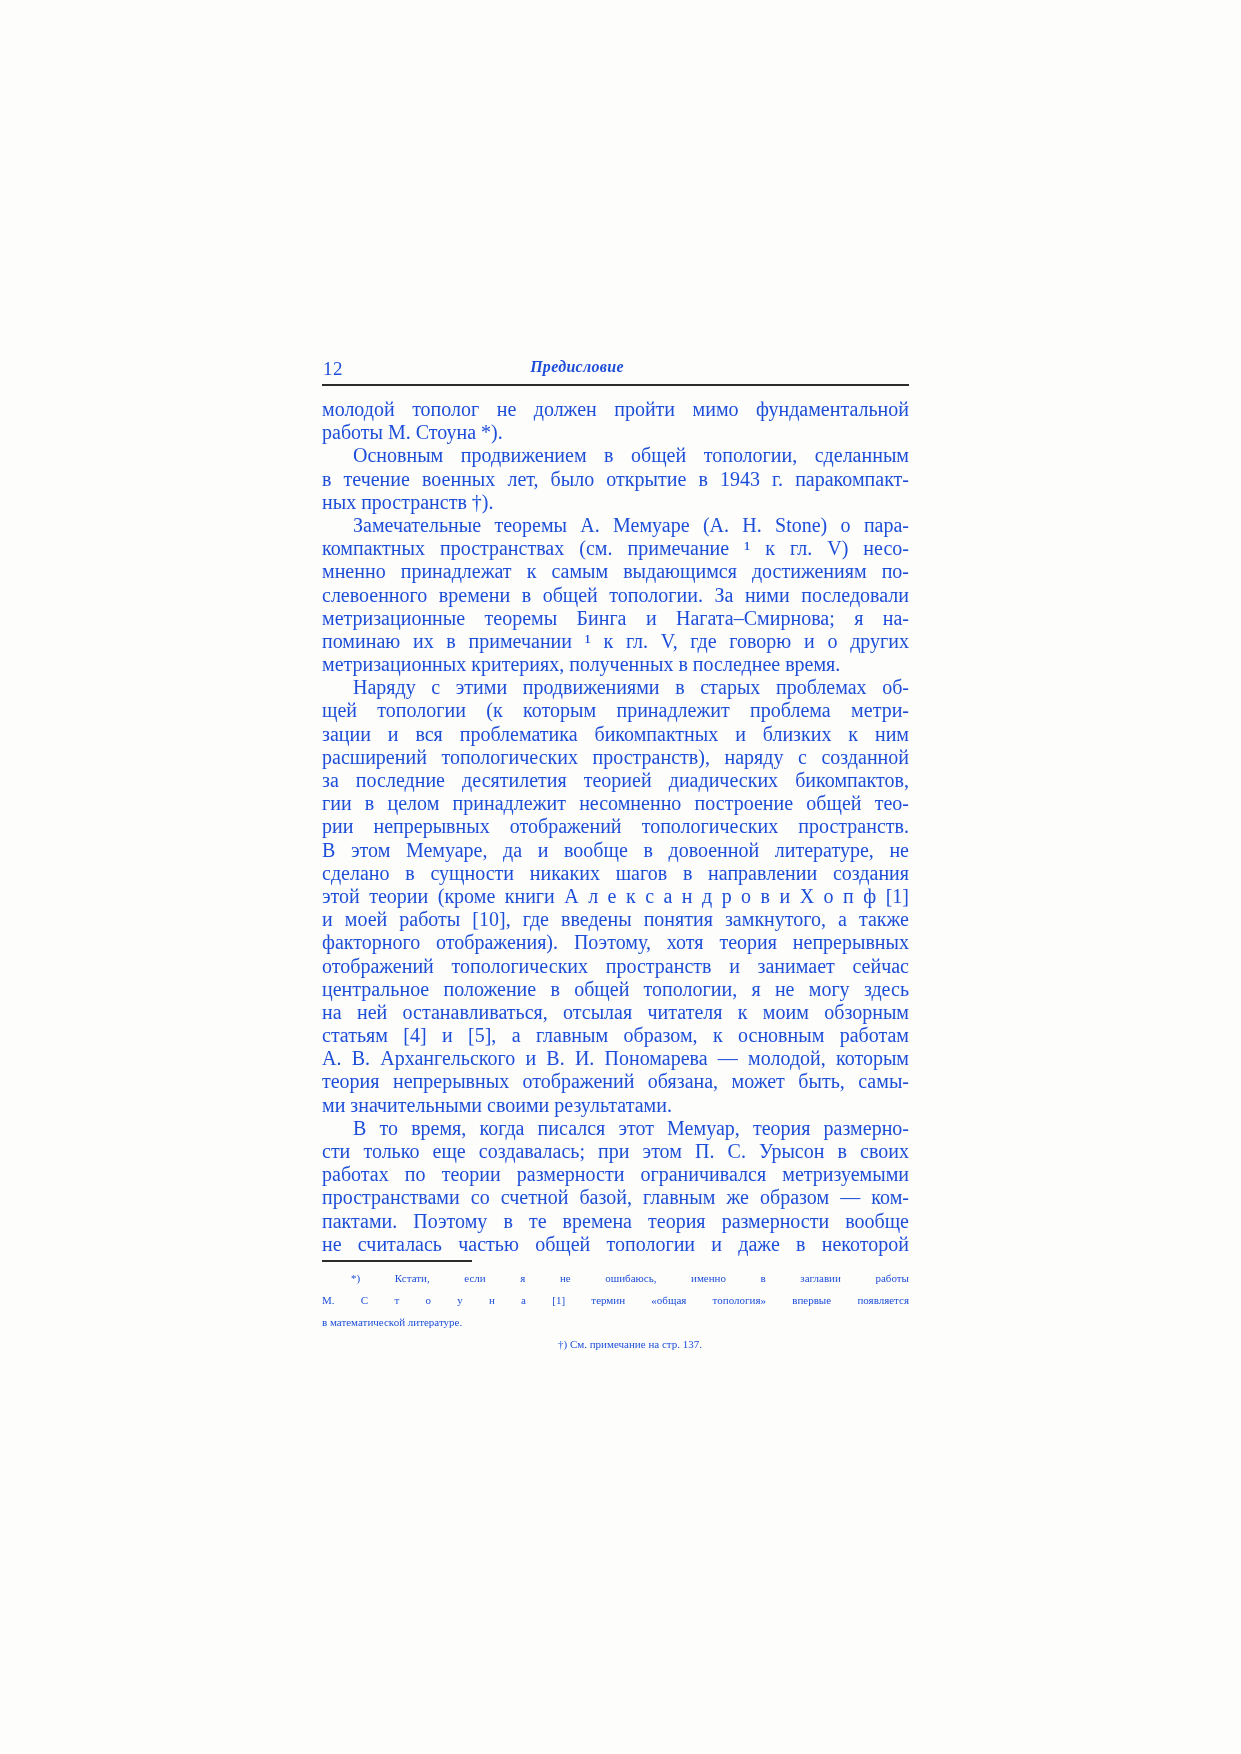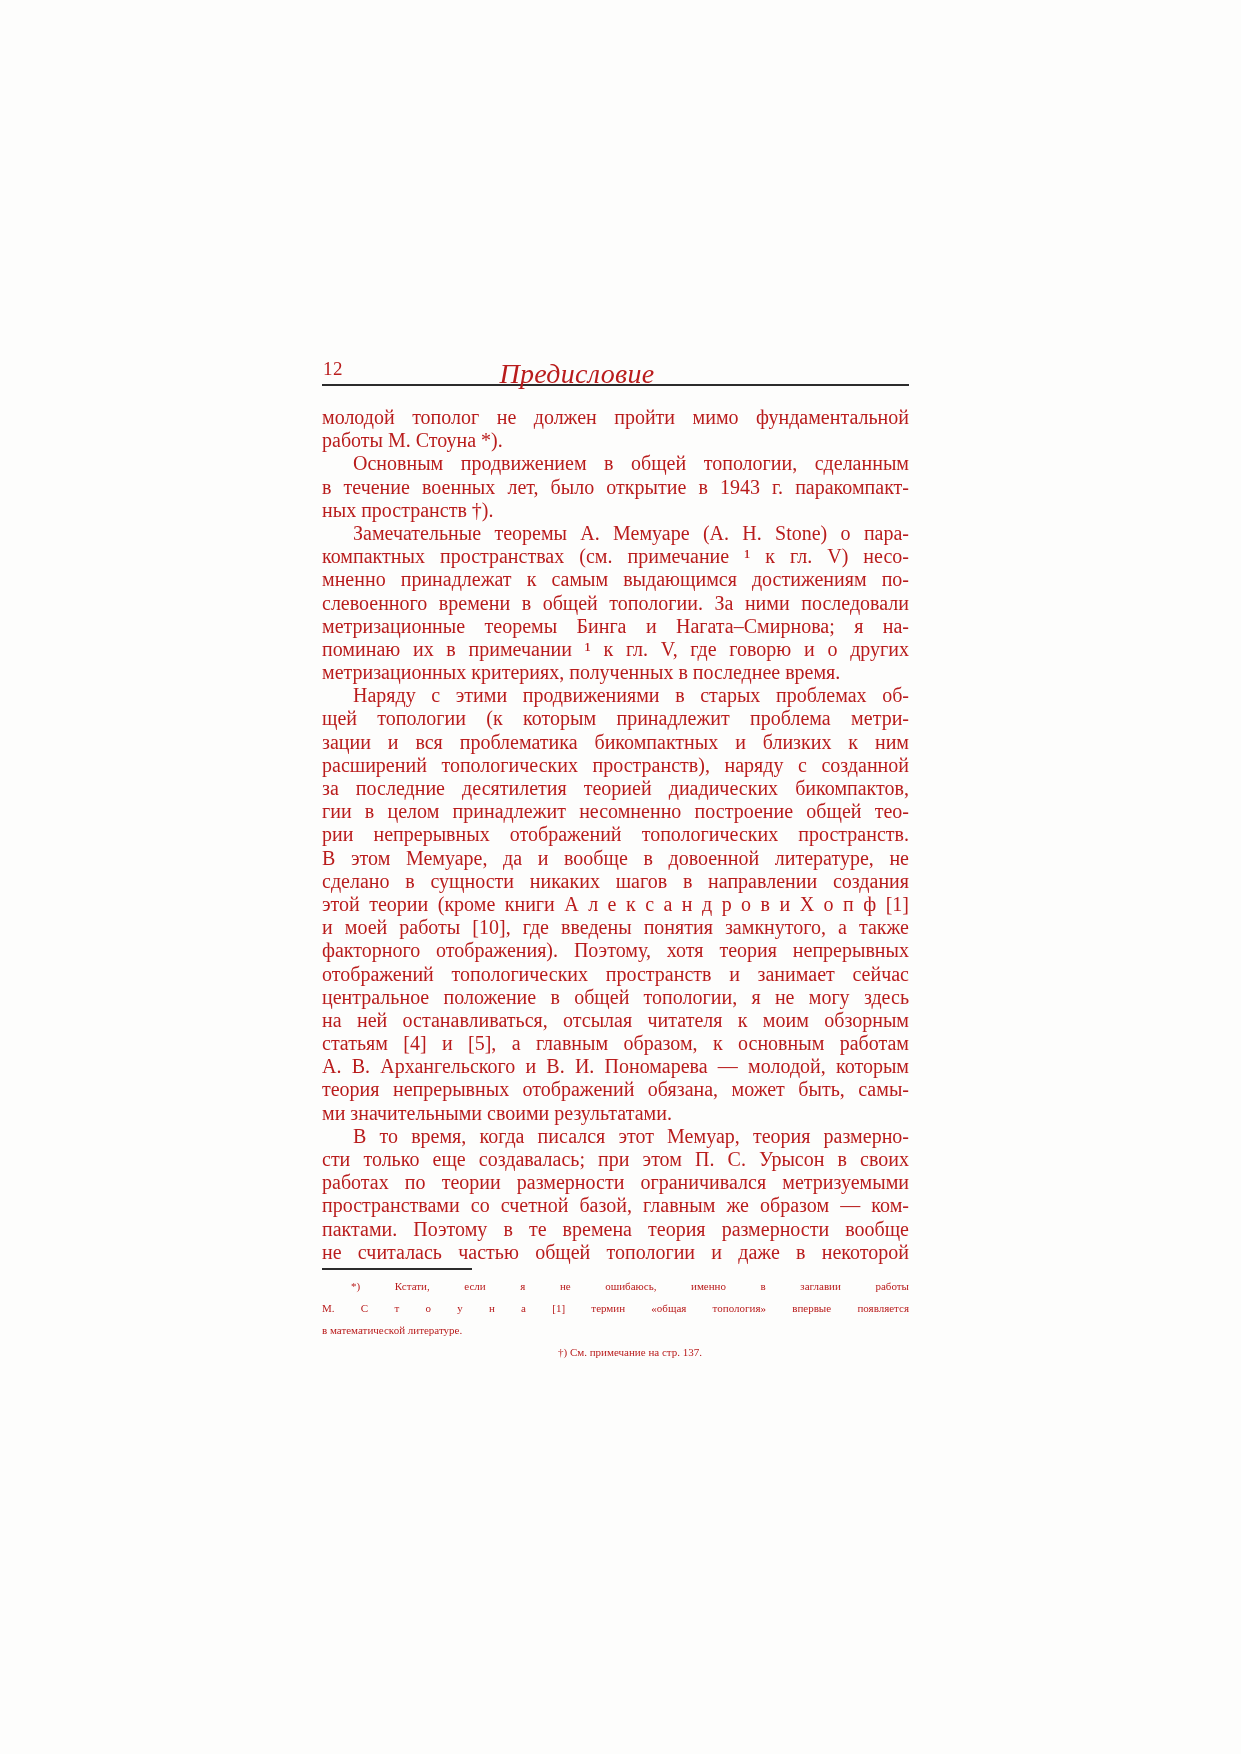--- a/index.html
+++ b/index.html
@@ -3,21 +3,21 @@
 <meta charset="utf-8">
 <style>
   html, body { margin: 0; padding: 0; background: #e8e8e8; }
   .page {
     position: relative;
     width: 1241px;
     height: 1754px;
     background: #fdfdfc;
     margin: 0 auto;
     overflow: hidden;
-    color: #b91c1c;
+    color: #1d4ed8;
     font-family: "Liberation Serif", "DejaVu Serif", serif;
   }
   .textblock {
     position: absolute;
     left: 322px;
     top: 356px;
     width: 587px;
   }
   .header {
     position: relative;
@@ -30,26 +30,27 @@
     top: 2px;
     font-size: 19px;
     letter-spacing: 0.5px;
   }
   .runhead {
     position: absolute;
     left: 255px;
     top: 2px;
     transform: translateX(-50%);
     font-style: italic;
-    font-size: 28px;
+    font-size: 16px;
     letter-spacing: 0.3px;
     white-space: nowrap;
+    font-weight: bold;
   }
   .body {
-    padding-top: 20px;
+    padding-top: 12px;
     font-size: 20px;
   }
   .body .line {
     line-height: 23.2px;
     height: 23.2px;
     overflow: visible;
     white-space: normal;
   }
   .line.j {
     text-align: justify;

